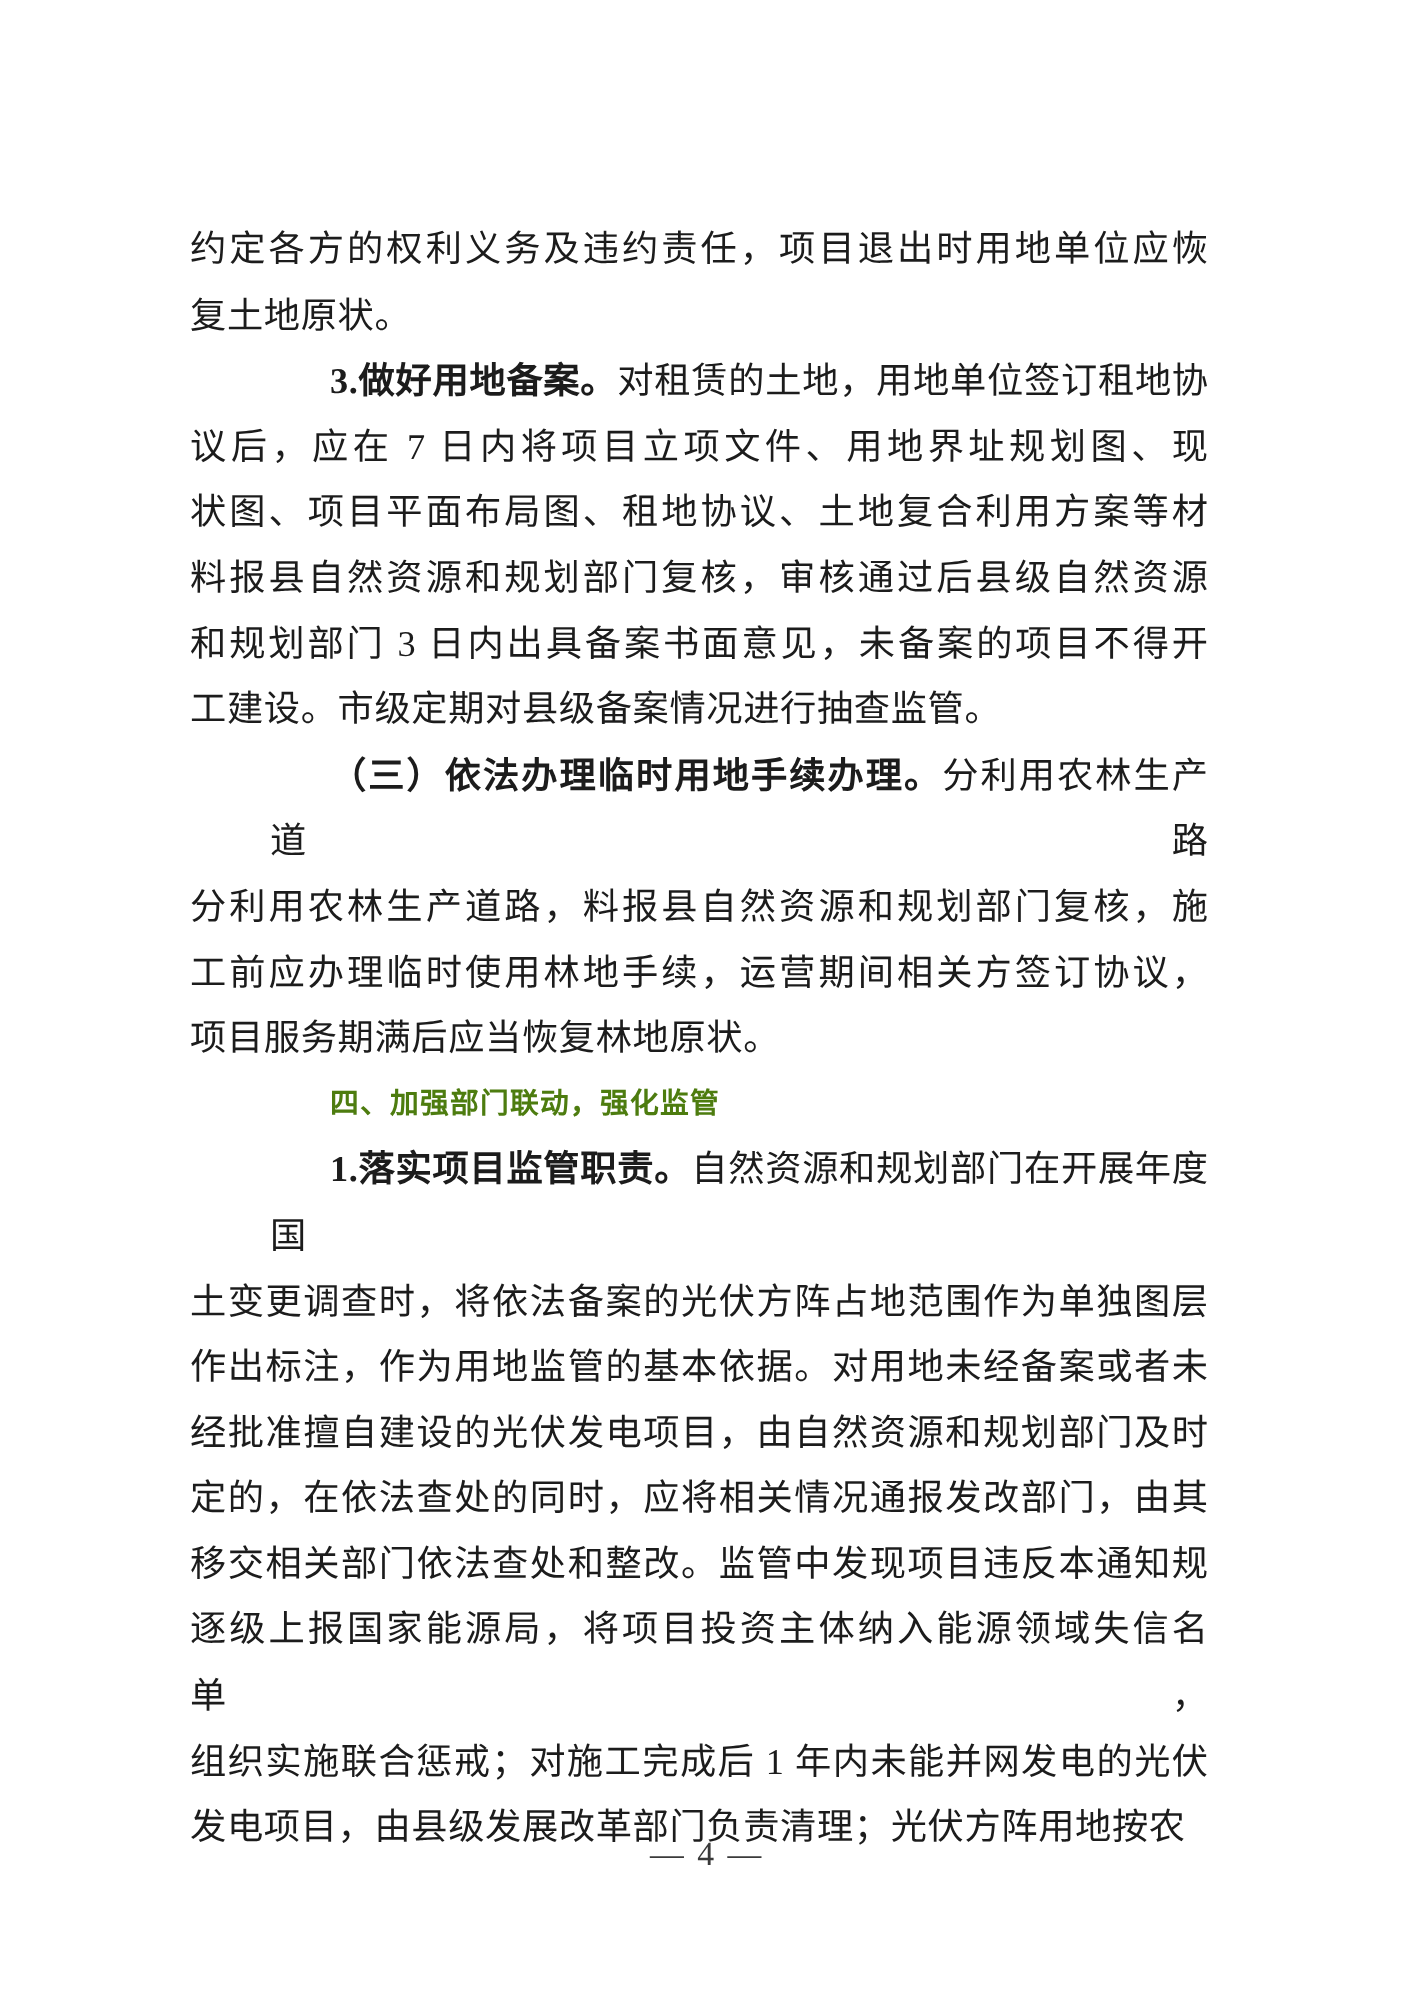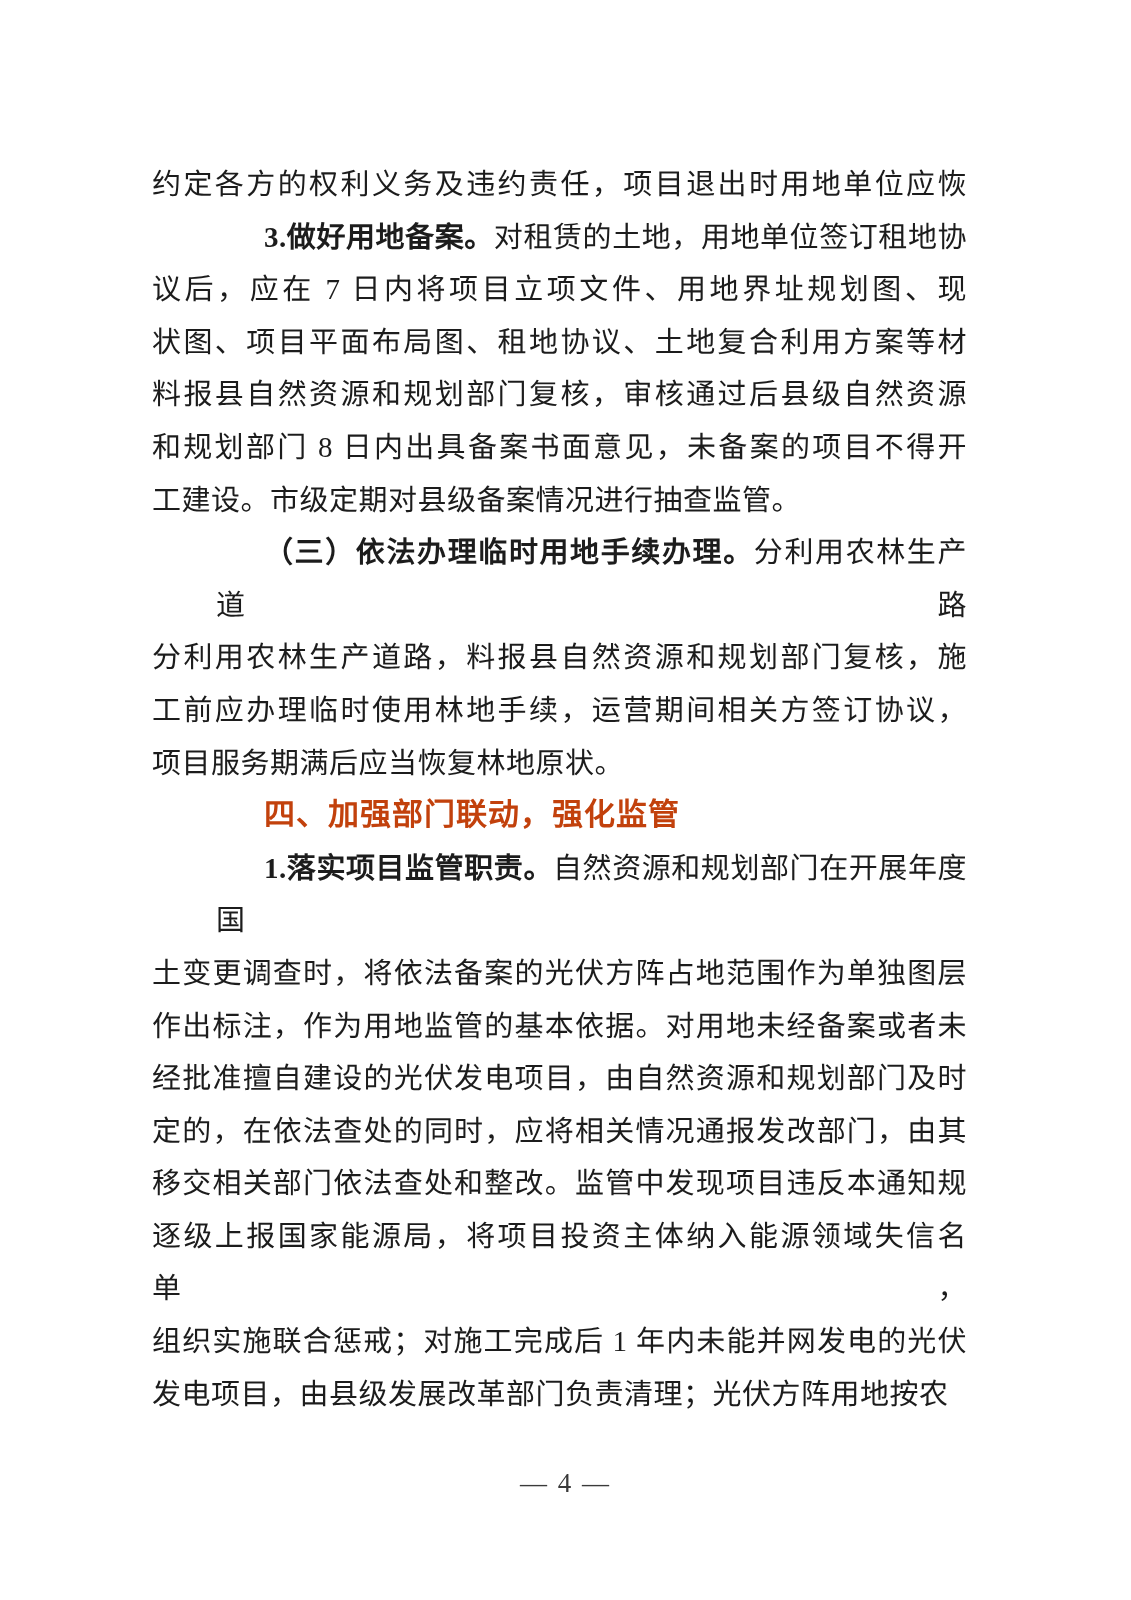--- a/index.html
+++ b/index.html
@@ -11,21 +11,21 @@
     position:relative;
     overflow:hidden;
   }
   .page{
     position:absolute;inset:0;
     background:#ffffff;
   }
   .doc-body{
     position:absolute;
     left:152px;
-    top:158px;
+    top:174px;
     width:815px;
   }
   .line{
     line-height:52.6px;
     font-size:29px;
     letter-spacing:0.5px;
     text-align:justify;
     white-space:nowrap;
     color:#1c1c1c;
   }
@@ -35,48 +35,49 @@
     text-align-last:justify;
   }
   .line.indent{
     padding-left:64px;
   }
   .line .b{
     font-weight:700;
     margin-left:48px;
   }
   .line.heading{
-    font-family:Liberation Sans, sans-serif;
+    font-family:Liberation Mono, monospace;
     font-weight:700;
-    font-size:31px;
+    font-size:23px;
     letter-spacing:1px;
-    color:#c2410c;
+    color:#4d7c0f;
   }
   .page-footer{
     position:absolute;
     left:0;right:0;
     top:1468px;
     text-align:center;
     font-size:27px;
     letter-spacing:2px;
     color:#3a3a3a;
     font-family:"Liberation Serif","DejaVu Serif",serif;
   }
 </style>
 </head>
 <body>
 
 <div class="page">
   <section class="doc-body">
       <div class="line fill"><span>约定各方的权利义务及违约责任，项目退出时用地单位应恢</span></div>
+      <div class="line"><span>复土地原状。</span></div>
       <div class="line fill indent"><span class="b">3.做好用地备案。</span><span>对租赁的土地，用地单位签订租地协</span></div>
       <div class="line fill"><span>议后，应在 7 日内将项目立项文件、用地界址规划图、现</span></div>
       <div class="line fill"><span>状图、项目平面布局图、租地协议、土地复合利用方案等材</span></div>
       <div class="line fill"><span>料报县自然资源和规划部门复核，审核通过后县级自然资源</span></div>
-      <div class="line fill"><span>和规划部门 8 日内出具备案书面意见，未备案的项目不得开</span></div>
+      <div class="line fill"><span>和规划部门 3 日内出具备案书面意见，未备案的项目不得开</span></div>
       <div class="line"><span>工建设。市级定期对县级备案情况进行抽查监管。</span></div>
       <div class="line fill indent"><span class="b">（三）依法办理临时用地手续办理。</span><span>分利用农林生产道路</span></div>
       <div class="line fill"><span>分利用农林生产道路，料报县自然资源和规划部门复核，施</span></div>
       <div class="line fill"><span>工前应办理临时使用林地手续，运营期间相关方签订协议，</span></div>
       <div class="line"><span>项目服务期满后应当恢复林地原状。</span></div>
       <div class="line indent heading"><span class="b">四、加强部门联动，强化监管</span></div>
       <div class="line fill indent"><span class="b">1.落实项目监管职责。</span><span>自然资源和规划部门在开展年度国</span></div>
       <div class="line fill"><span>土变更调查时，将依法备案的光伏方阵占地范围作为单独图层</span></div>
       <div class="line fill"><span>作出标注，作为用地监管的基本依据。对用地未经备案或者未</span></div>
       <div class="line fill"><span>经批准擅自建设的光伏发电项目，由自然资源和规划部门及时</span></div>

